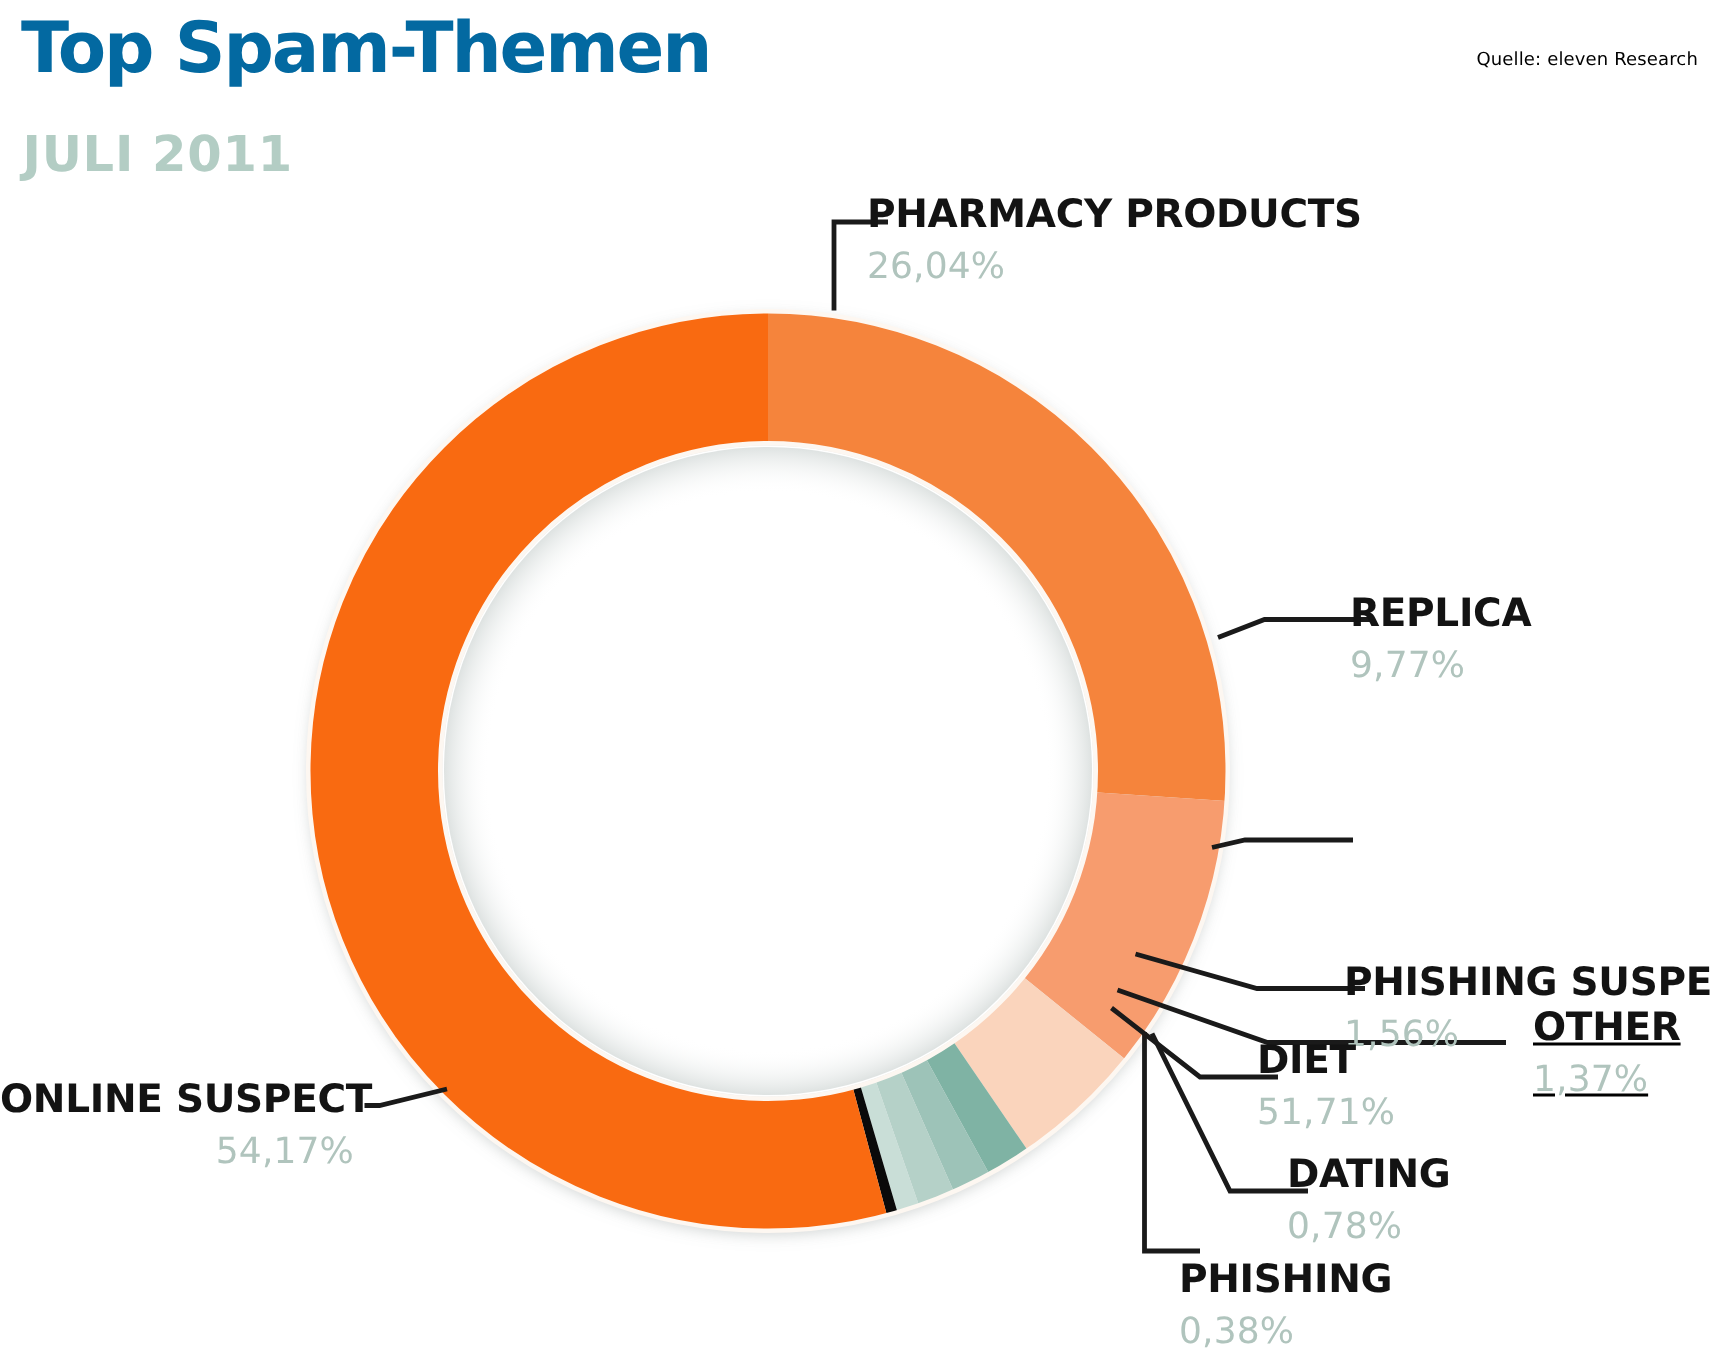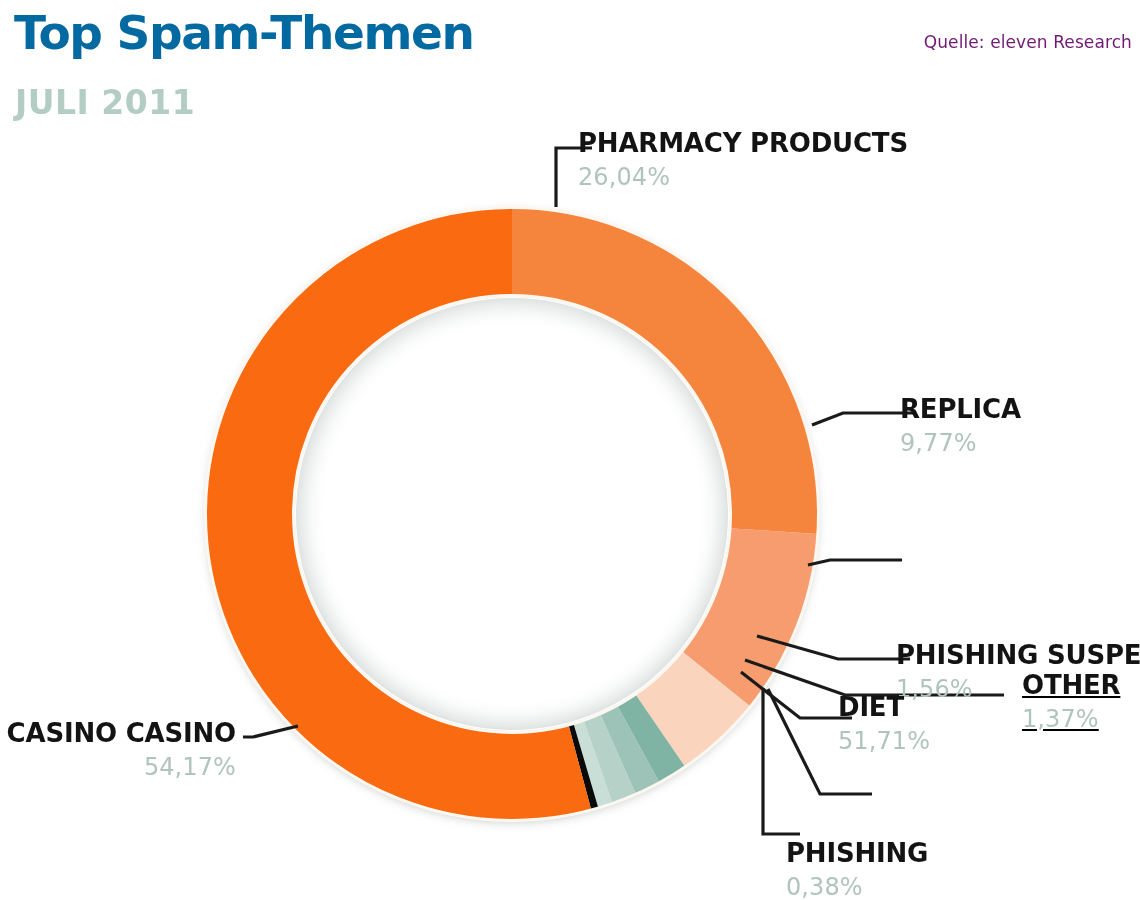--- a/index.html
+++ b/index.html
@@ -45,23 +45,23 @@
     font-weight: 700;
     letter-spacing: 0.5px;
     color: #b3cdc4;
     white-space: nowrap;
   }
   #source-note {
     position: absolute;
     right: 8px;
     top: 32px;
     font-family: "DejaVu Sans", "Liberation Sans", sans-serif;
-    font-size: 17px;
+    font-size: 12px;
     font-weight: 400;
-    color: #701a75;
+    color: #000000;
     white-space: nowrap;
     letter-spacing: 0.1px;
   }
 
   
   #donut-svg {
     position: absolute;
     left: 0; top: 0;
     width: 1140px;
     height: 900px;
@@ -169,24 +169,28 @@
   <div class="callout" style="left:1022px; top:672px;text-decoration:underline;">
     <span class="cl-name">OTHER</span>
     <span class="cl-value">1,37%</span>
   </div>
 
   <div class="callout" style="left:838px; top:694px;">
     <span class="cl-name">DIET</span>
     <span class="cl-value">51,71%</span>
   </div>
 
+  <div class="callout" style="left:858px; top:770px;">
+    <span class="cl-name">DATING</span>
+    <span class="cl-value">0,78%</span>
+  </div>
 
   <div class="callout" style="left:786px; top:840px;">
     <span class="cl-name">PHISHING</span>
     <span class="cl-value">0,38%</span>
   </div>
 
   <div class="callout align-right" style="left:0px; top:720px; width:236px;">
-    <span class="cl-name">CASINO CASINO</span>
+    <span class="cl-name">ONLINE SUSPECT</span>
     <span class="cl-value" style="text-align:right;margin-left:44px;">54,17%</span>
   </div>
 
 </div>
 
 </body></html>

